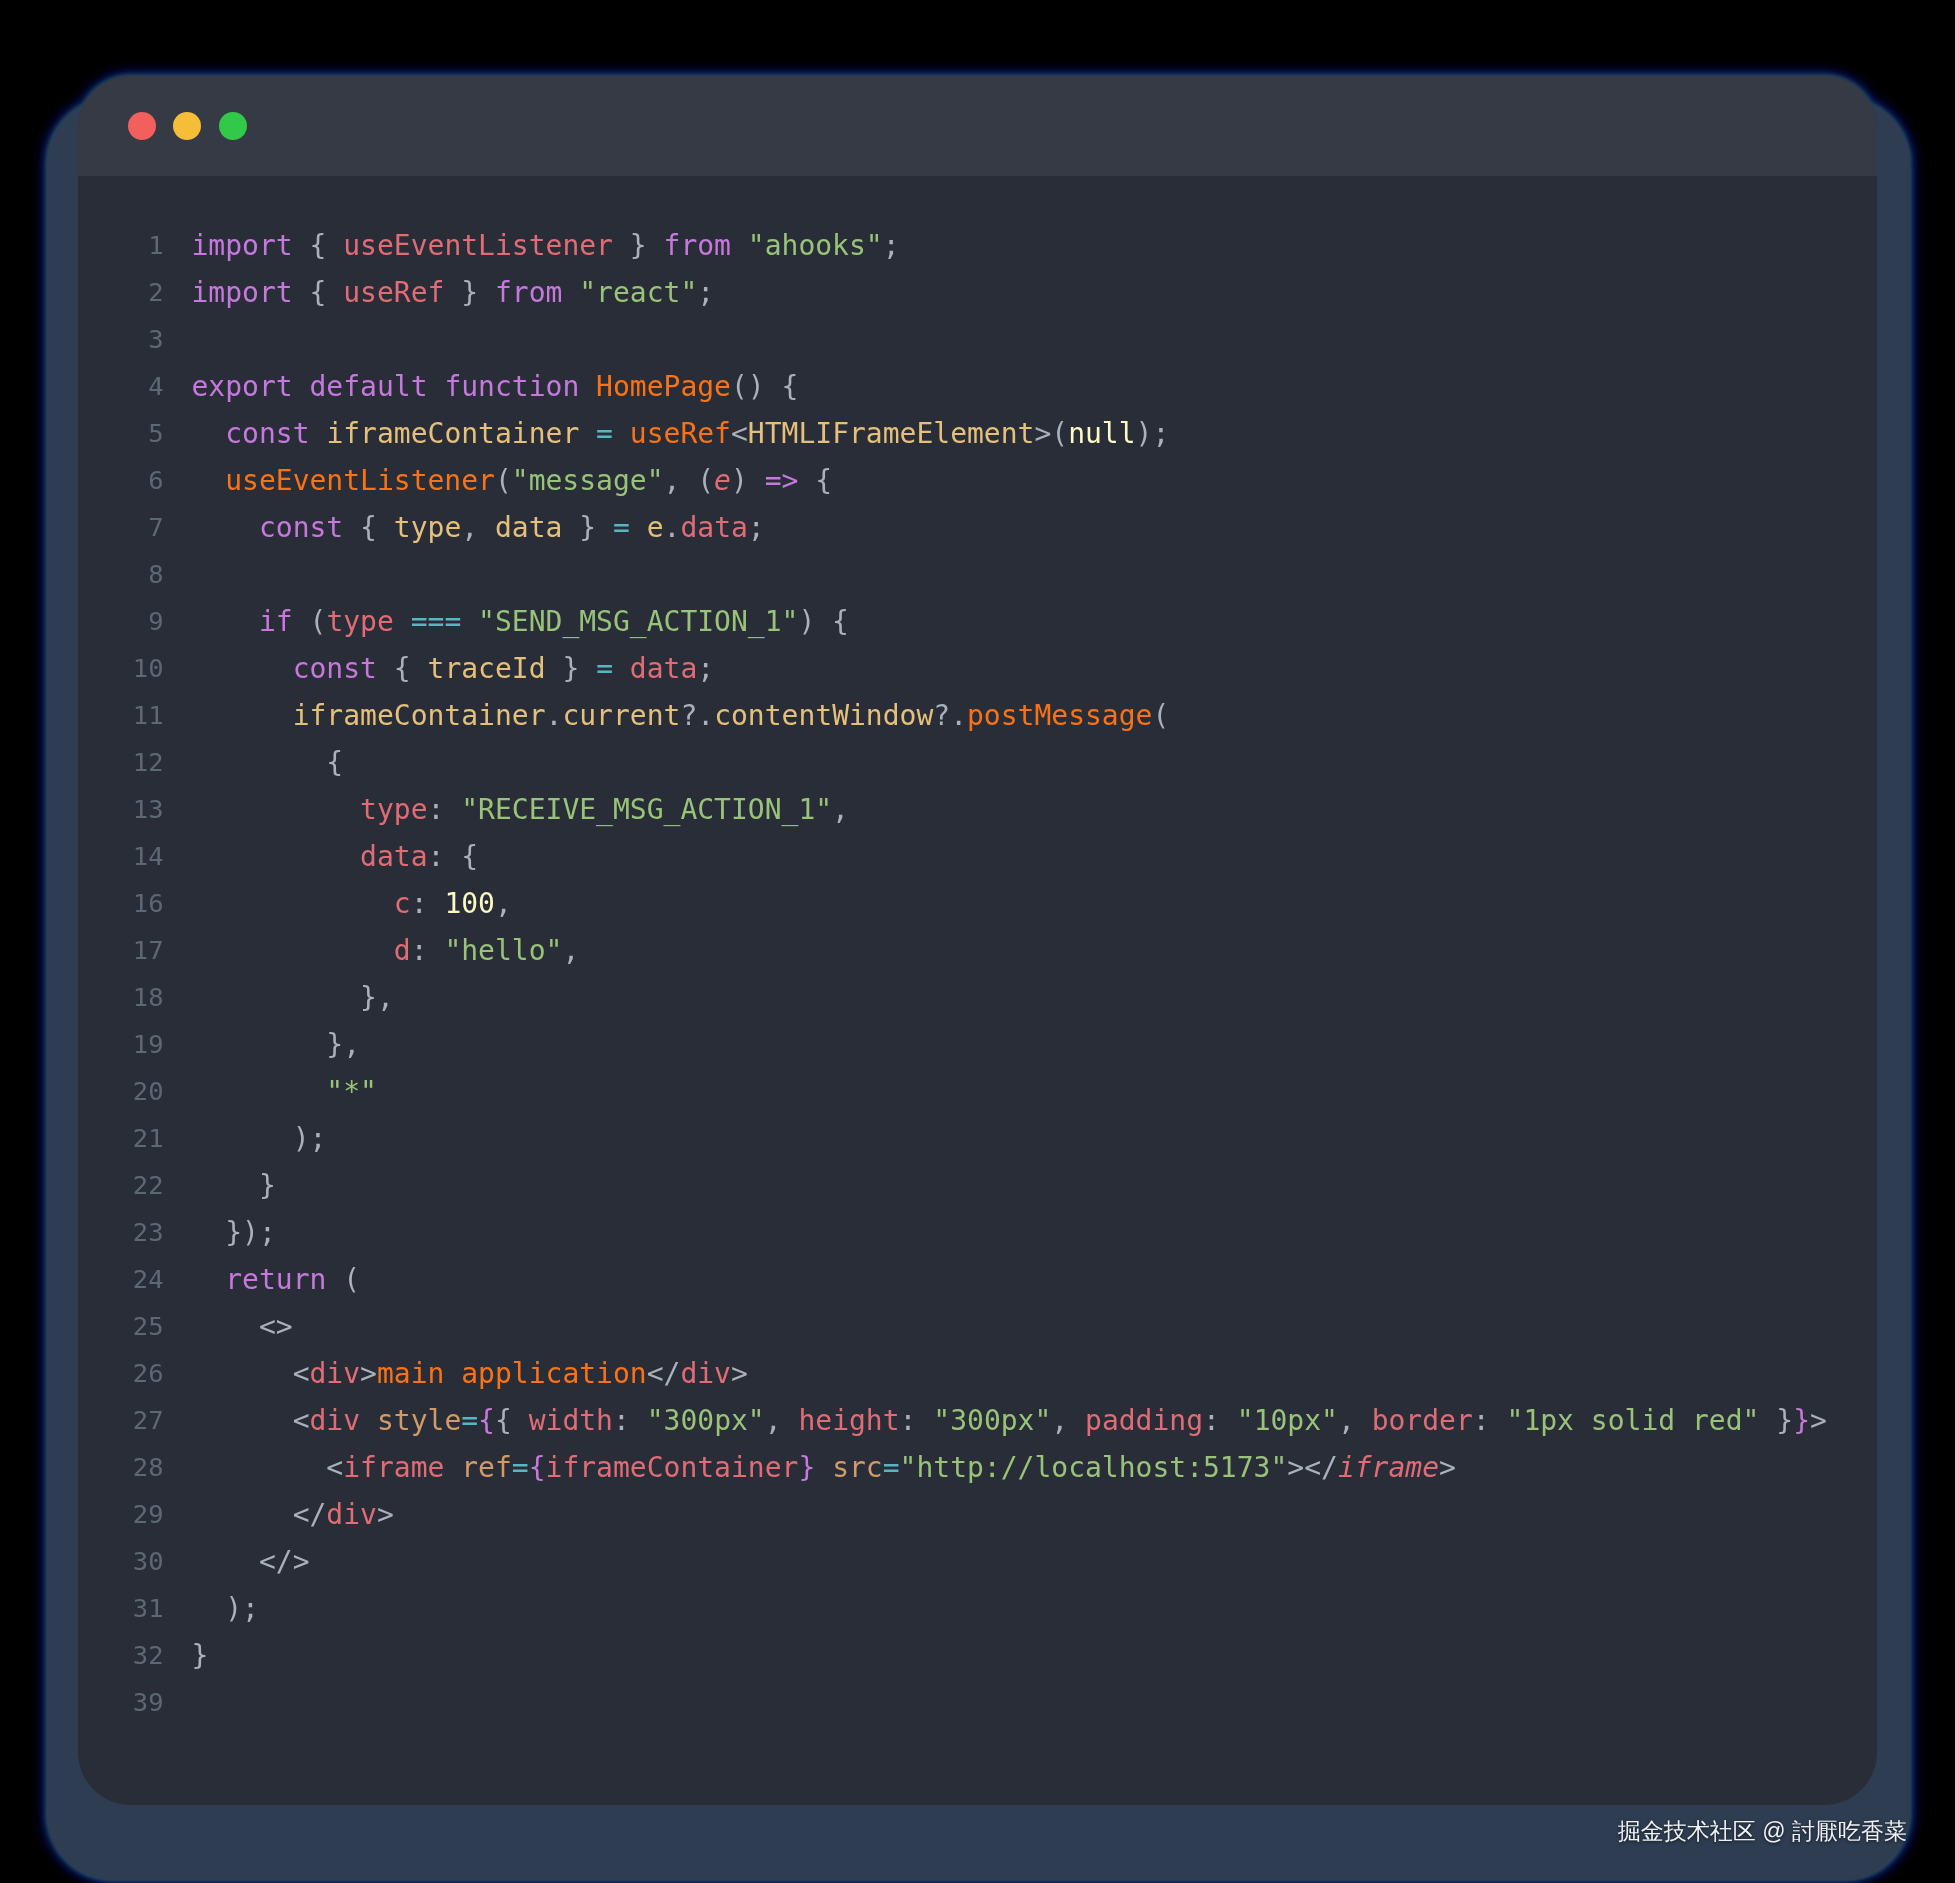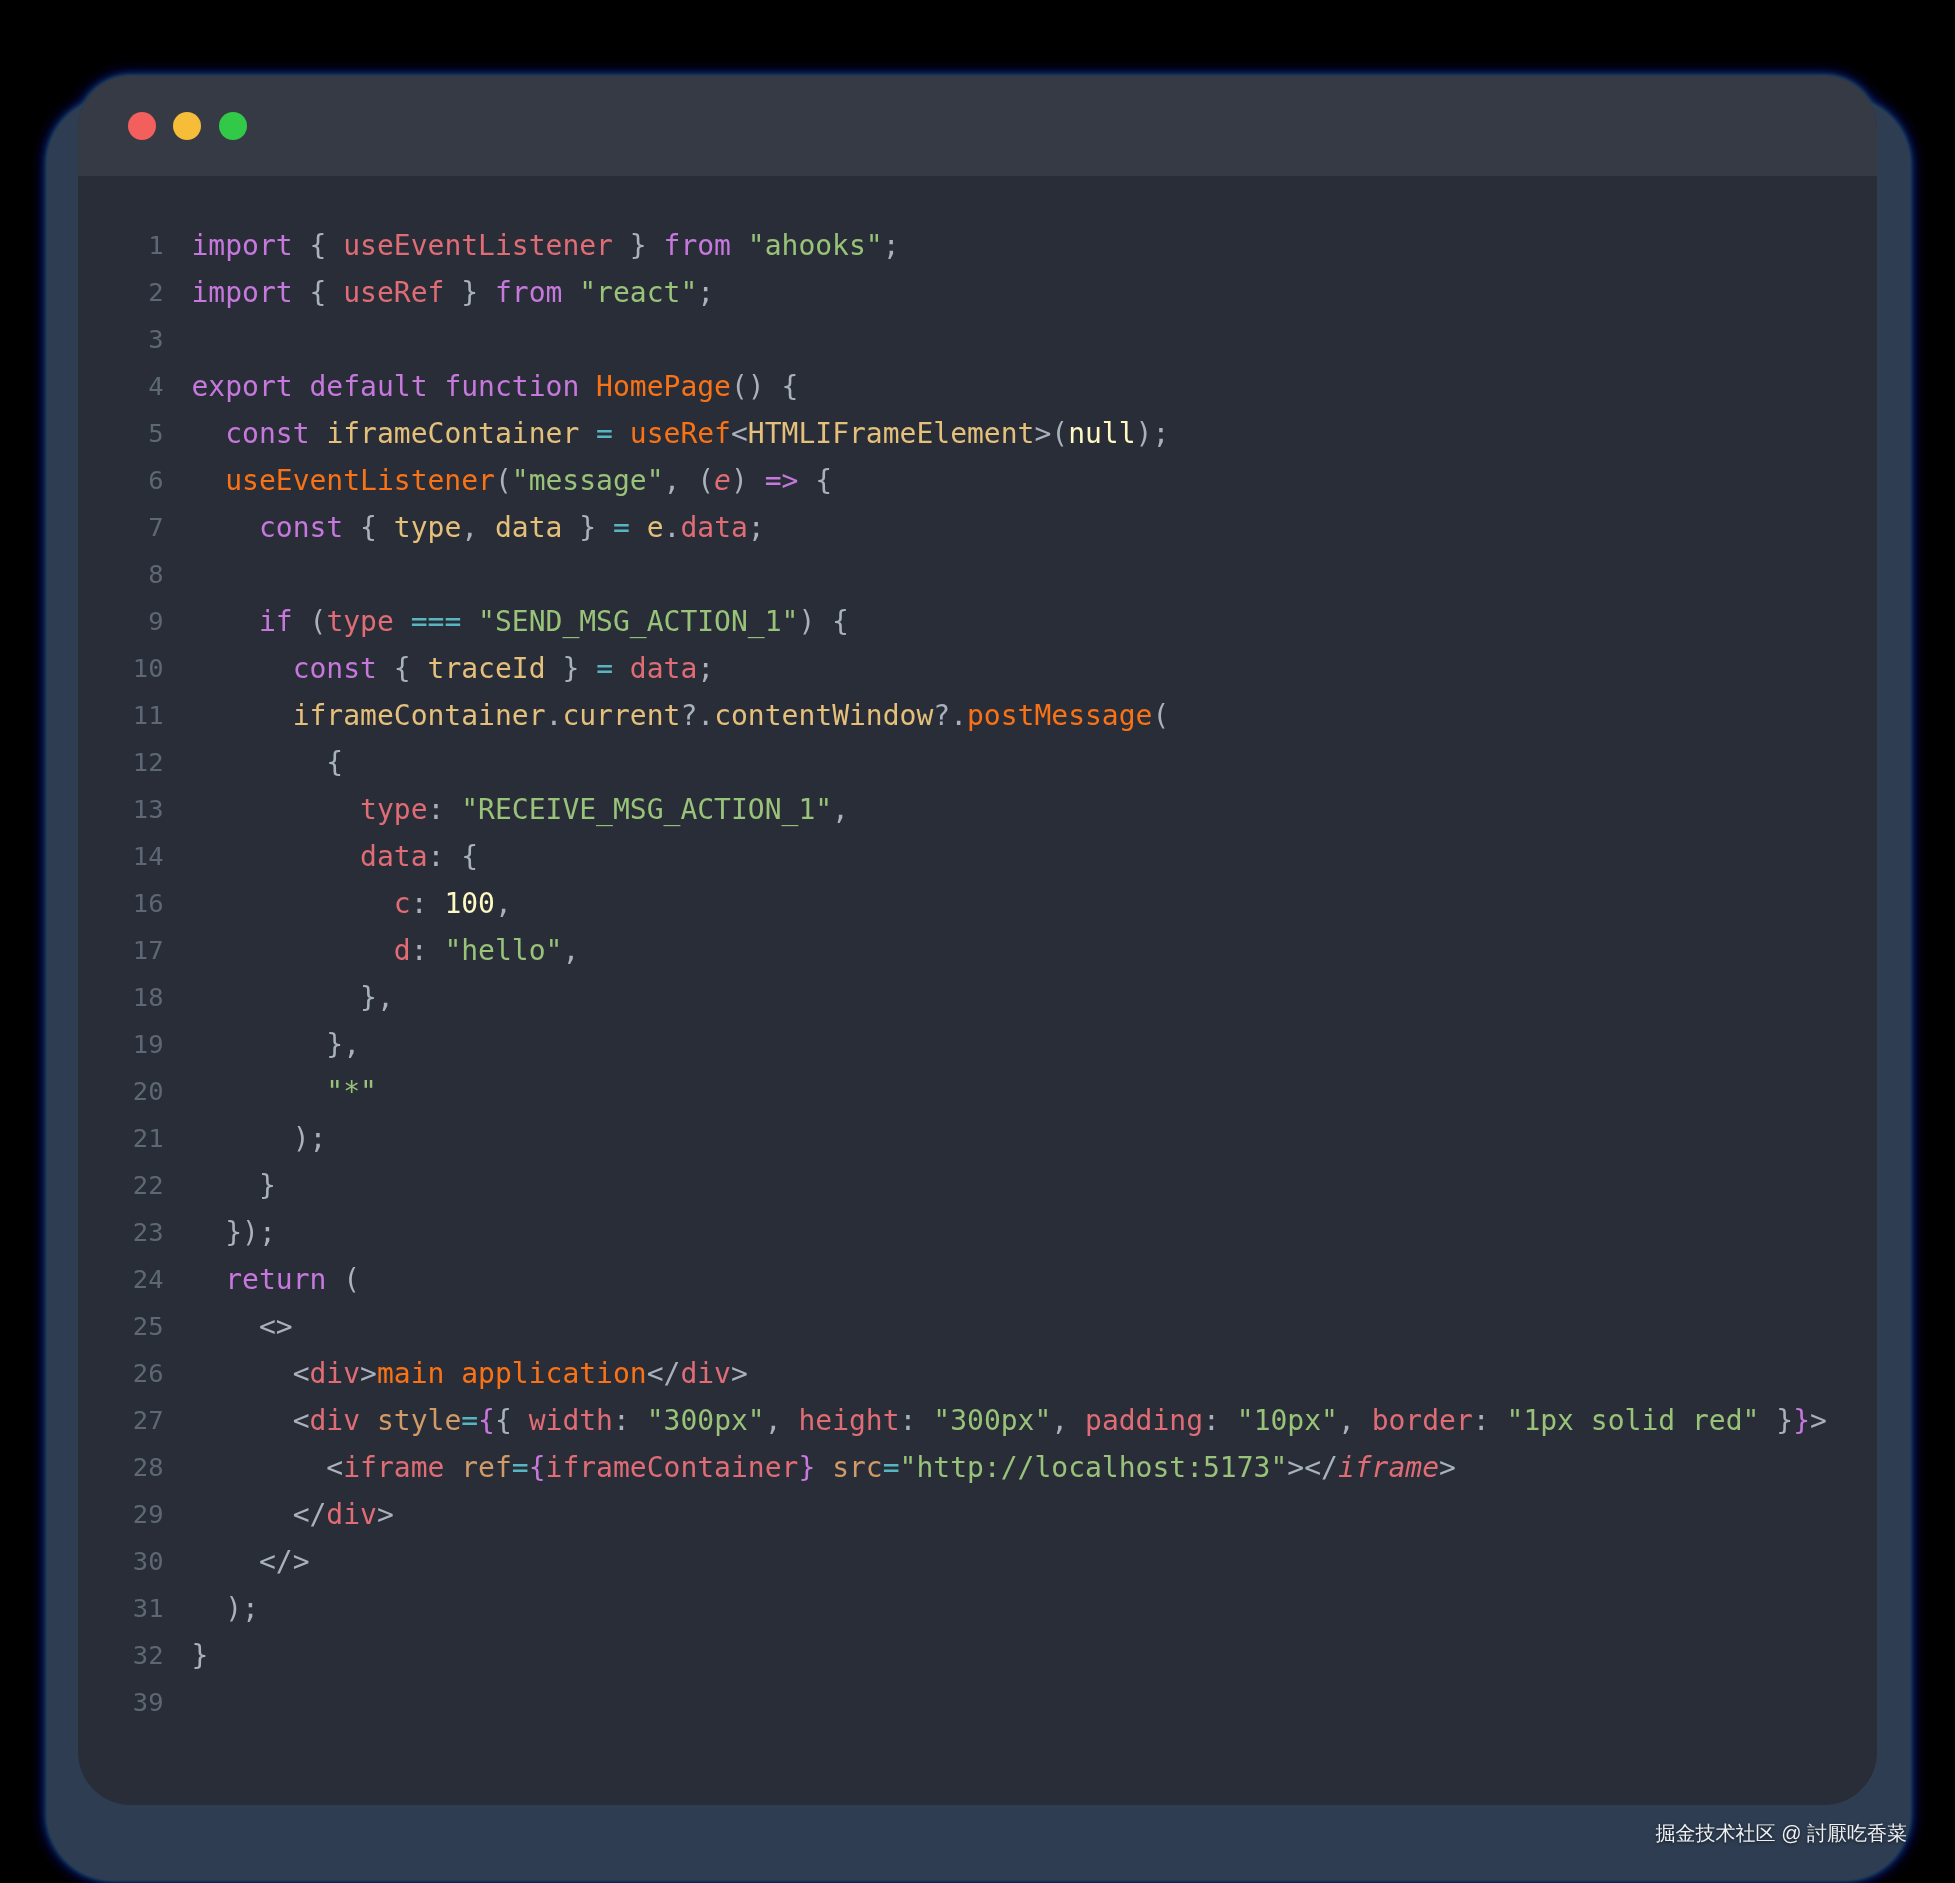--- a/index.html
+++ b/index.html
@@ -26,21 +26,21 @@
   .tk-r{color:#e06c75}
   .tk-ri{color:#e06c75;font-style:italic}
   .tk-b{color:#f97316}
   .tk-y{color:#e5c07b}
   .tk-g{color:#98c379}
   .tk-o{color:#fef9c3}
   .tk-oi{color:#d19a66;}
   .tk-c{color:#56b6c2}
   .tk-w{color:#a9b1bd}
   .tk-t{color:#f97316}
-  .watermark{position:absolute;right:48px;bottom:37px;color:#eef1f5;font-size:20px;
+  .watermark{position:absolute;right:48px;bottom:37px;color:#eef1f5;font-size:23px;
              font-family:"Liberation Sans",sans-serif;
              text-shadow:0 1.1px 3.3px rgba(0,0,0,.65);}
 </style>
 </head>
 <body>
 
 <div class="stage">
   <div class="union">
     <div class="back-panel"></div>
     <div class="window">

